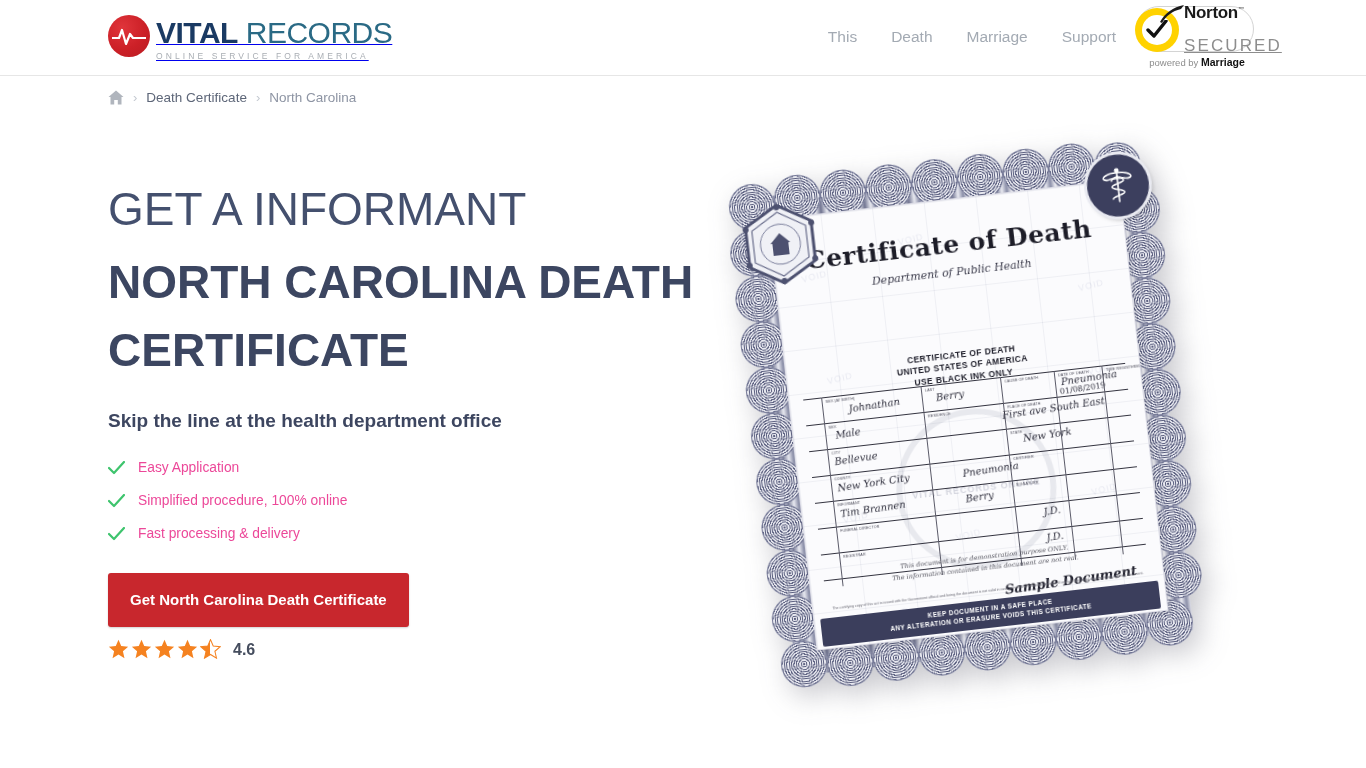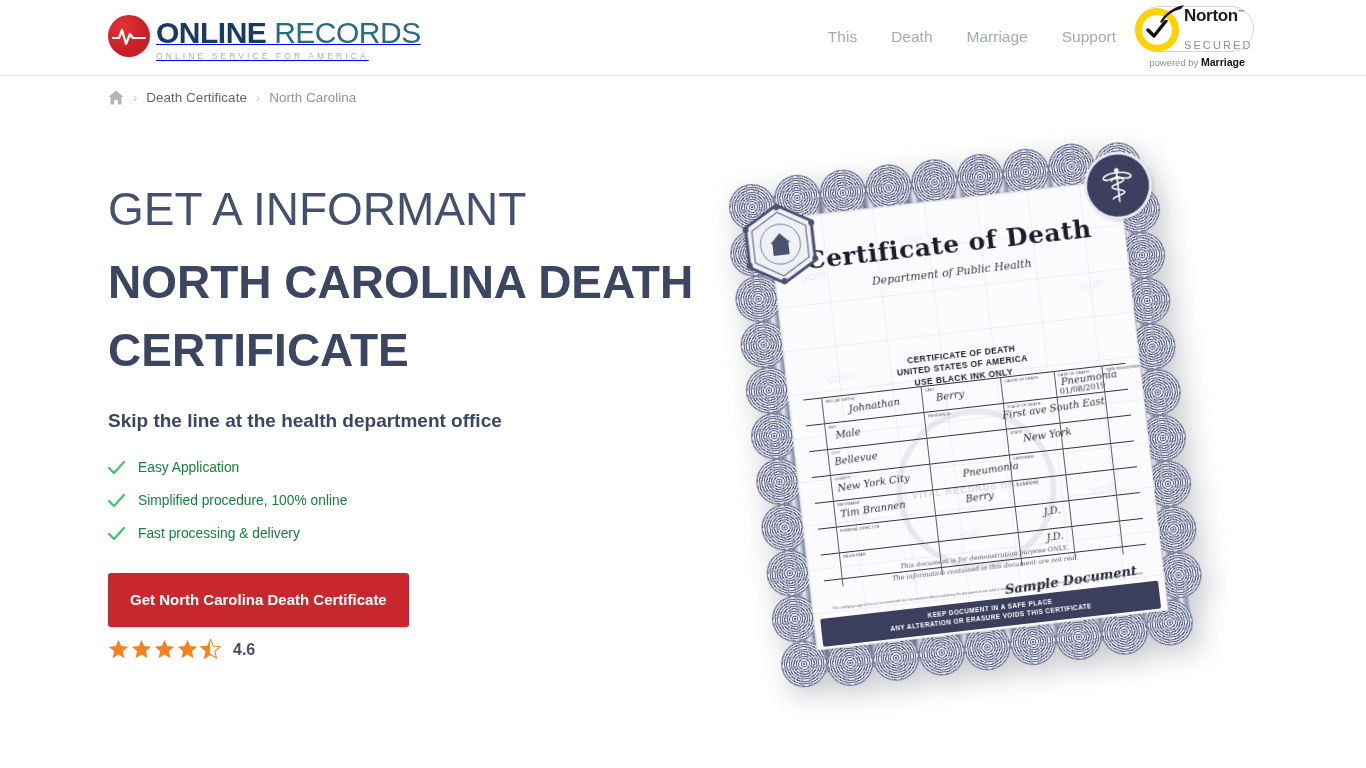--- a/index.html
+++ b/index.html
@@ -96,22 +96,23 @@
     margin-left: 47px;
     line-height: 1;
   }
   .norton-name {
     font-size: 17px; font-weight: bold; color: #1a1a1a;
     letter-spacing: -0.3px;
     position: relative;
   }
   .norton-tm { font-size: 6px; vertical-align: super; color: #555; }
   .norton-secured {
-    font-size: 11px; color: #8d8d8d; letter-spacing: 2.1px;
+    font-size: 17px; color: #8d8d8d; letter-spacing: 2.1px;
     margin-top: 16px;
+    text-decoration: underline;
   }
   .norton-powered {
     text-align: center;
     font-size: 9.5px; color: #8d8d8d;
     margin-top: 4px;
   }
   .norton-powered b { color: #111; font-size: 10.5px; }
 
   
   .breadcrumb {
@@ -150,21 +151,21 @@
     font-size: 19px;
     font-weight: bold;
     color: #3d4660;
     margin-top: 26px;
   }
   .features { margin-top: 28px; }
   .feature {
     display: flex; align-items: center;
     margin-bottom: 18px;
     font-size: 13.8px;
-    color: #15803d;
+    color: #ec4899;
   }
   .feature .chk {
     width: 18px; margin-right: 12px;
     display: flex; align-items: center;
   }
   .cta {
     display: inline-block;
     margin-top: 14px;
     background: #c8272d;
     color: #fff;
@@ -374,21 +375,21 @@
 <div class="header">
 
   <a class="logo" href="#">
     <span class="logo-mark">
       <svg width="34" height="22" viewBox="0 0 34 22">
         <polyline points="0,13 7,13 10,5 14,19 18,9 21,13 34,13" fill="none" stroke="#ffffff" stroke-width="2.2" stroke-linejoin="round" stroke-linecap="round"></polyline>
       </svg>
     </span>
     <span class="logo-text">
       <span class="logo-words">
-        <span class="logo-vital">ONLINE</span><span class="logo-records"> RECORDS</span>
+        <span class="logo-vital">VITAL</span><span class="logo-records"> RECORDS</span>
       </span>
       <span class="logo-tagline" style="display:block">ONLINE SERVICE FOR AMERICA</span>
     </span>
   </a>
 
   <nav class="nav">
     <a href="#">This</a>
     <a href="#">Death</a>
     <a href="#">Marriage</a>
     <a href="#">Support</a>

